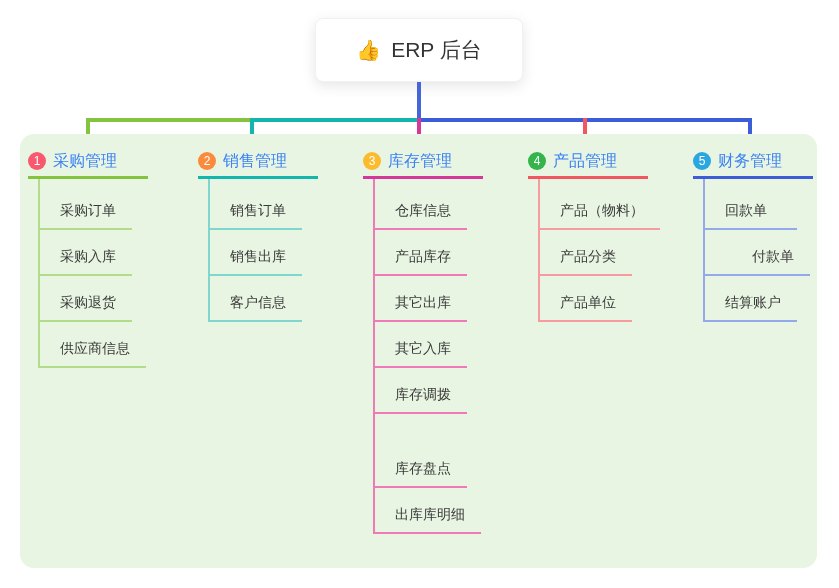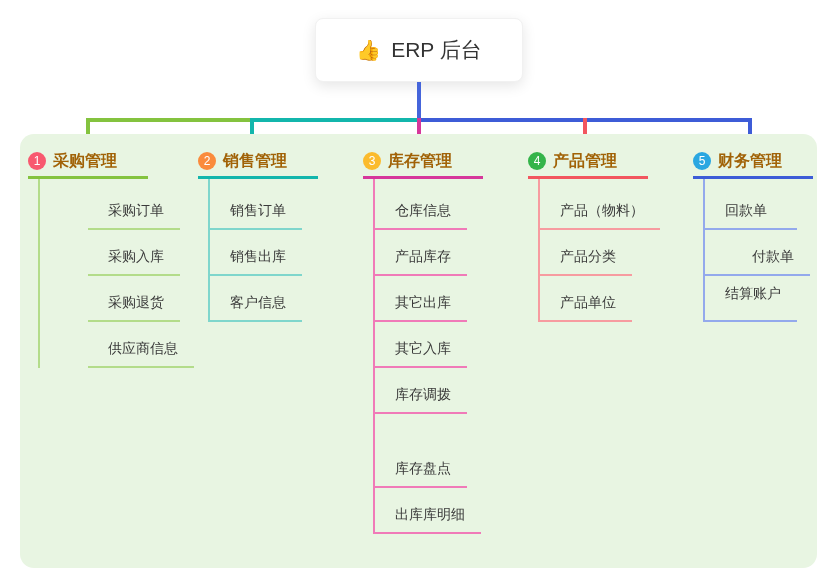--- a/index.html
+++ b/index.html
@@ -27,21 +27,21 @@
   
   .column{position:absolute;top:146px;width:120px;}
   .branch-header{
     display:flex;align-items:center;gap:7px;height:30px;
     border-bottom:3px solid #000;width:120px;
   }
   .badge{
     width:18px;height:18px;border-radius:50%;flex:0 0 18px;
     color:#fff;font-size:12px;line-height:18px;text-align:center;font-weight:500;
   }
-  .branch-label{font-size:16px;font-weight:700;color:#a16207;white-space:nowrap;}
+  .branch-label{font-size:16px;font-weight:400;color:#3b82f6;white-space:nowrap;}
   .items{margin-left:10px;border-left:2px solid #ccc;}
   .item{
     box-sizing:border-box;height:46px;width:fit-content;min-width:92px;
     display:flex;align-items:flex-end;
     padding:0 16px 8px 20px;border-bottom:2px solid #ccc;white-space:nowrap;
   }
   .item:first-child{height:51px;}
   .item span{font-size:14px;color:#3a3a3a;}
 </style>
 </head>
@@ -65,21 +65,21 @@
   </div>
 
 <div class="panel"></div>
 
 <div id="columns">
     <div class="column" style="left: 28px;">
       <div class="branch-header" style="border-bottom-color: rgb(132, 195, 63);">
         <span class="badge" style="background: rgb(248, 89, 111);">1</span>
         <span class="branch-label">采购管理</span>
       </div>
-      <div class="items" style="border-left-color: rgb(179, 220, 138); padding-left: 48px;">
+      <div class="items" style="border-left-color: rgb(179, 220, 138);">
         <div class="item" style="border-bottom-color: rgb(179, 220, 138);">
           <span>采购订单</span>
         </div>
         <div class="item" style="border-bottom-color: rgb(179, 220, 138);">
           <span>采购入库</span>
         </div>
         <div class="item" style="border-bottom-color: rgb(179, 220, 138);">
           <span>采购退货</span>
         </div>
         <div class="item" style="border-bottom-color: rgb(179, 220, 138);">
@@ -155,18 +155,18 @@
         <span class="badge" style="background: rgb(42, 167, 225);">5</span>
         <span class="branch-label">财务管理</span>
       </div>
       <div class="items" style="border-left-color: rgb(147, 169, 236);">
         <div class="item" style="border-bottom-color: rgb(147, 169, 236);">
           <span>回款单</span>
         </div>
         <div class="item" style="border-bottom-color: rgb(147, 169, 236); padding-left: 47px;">
           <span>付款单</span>
         </div>
-        <div class="item" style="border-bottom-color: rgb(147, 169, 236); align-items: center;">
+        <div class="item" style="border-bottom-color: rgb(147, 169, 236);">
           <span>结算账户</span>
         </div>
       </div>
     </div>
   </div>
 
 </body></html>

